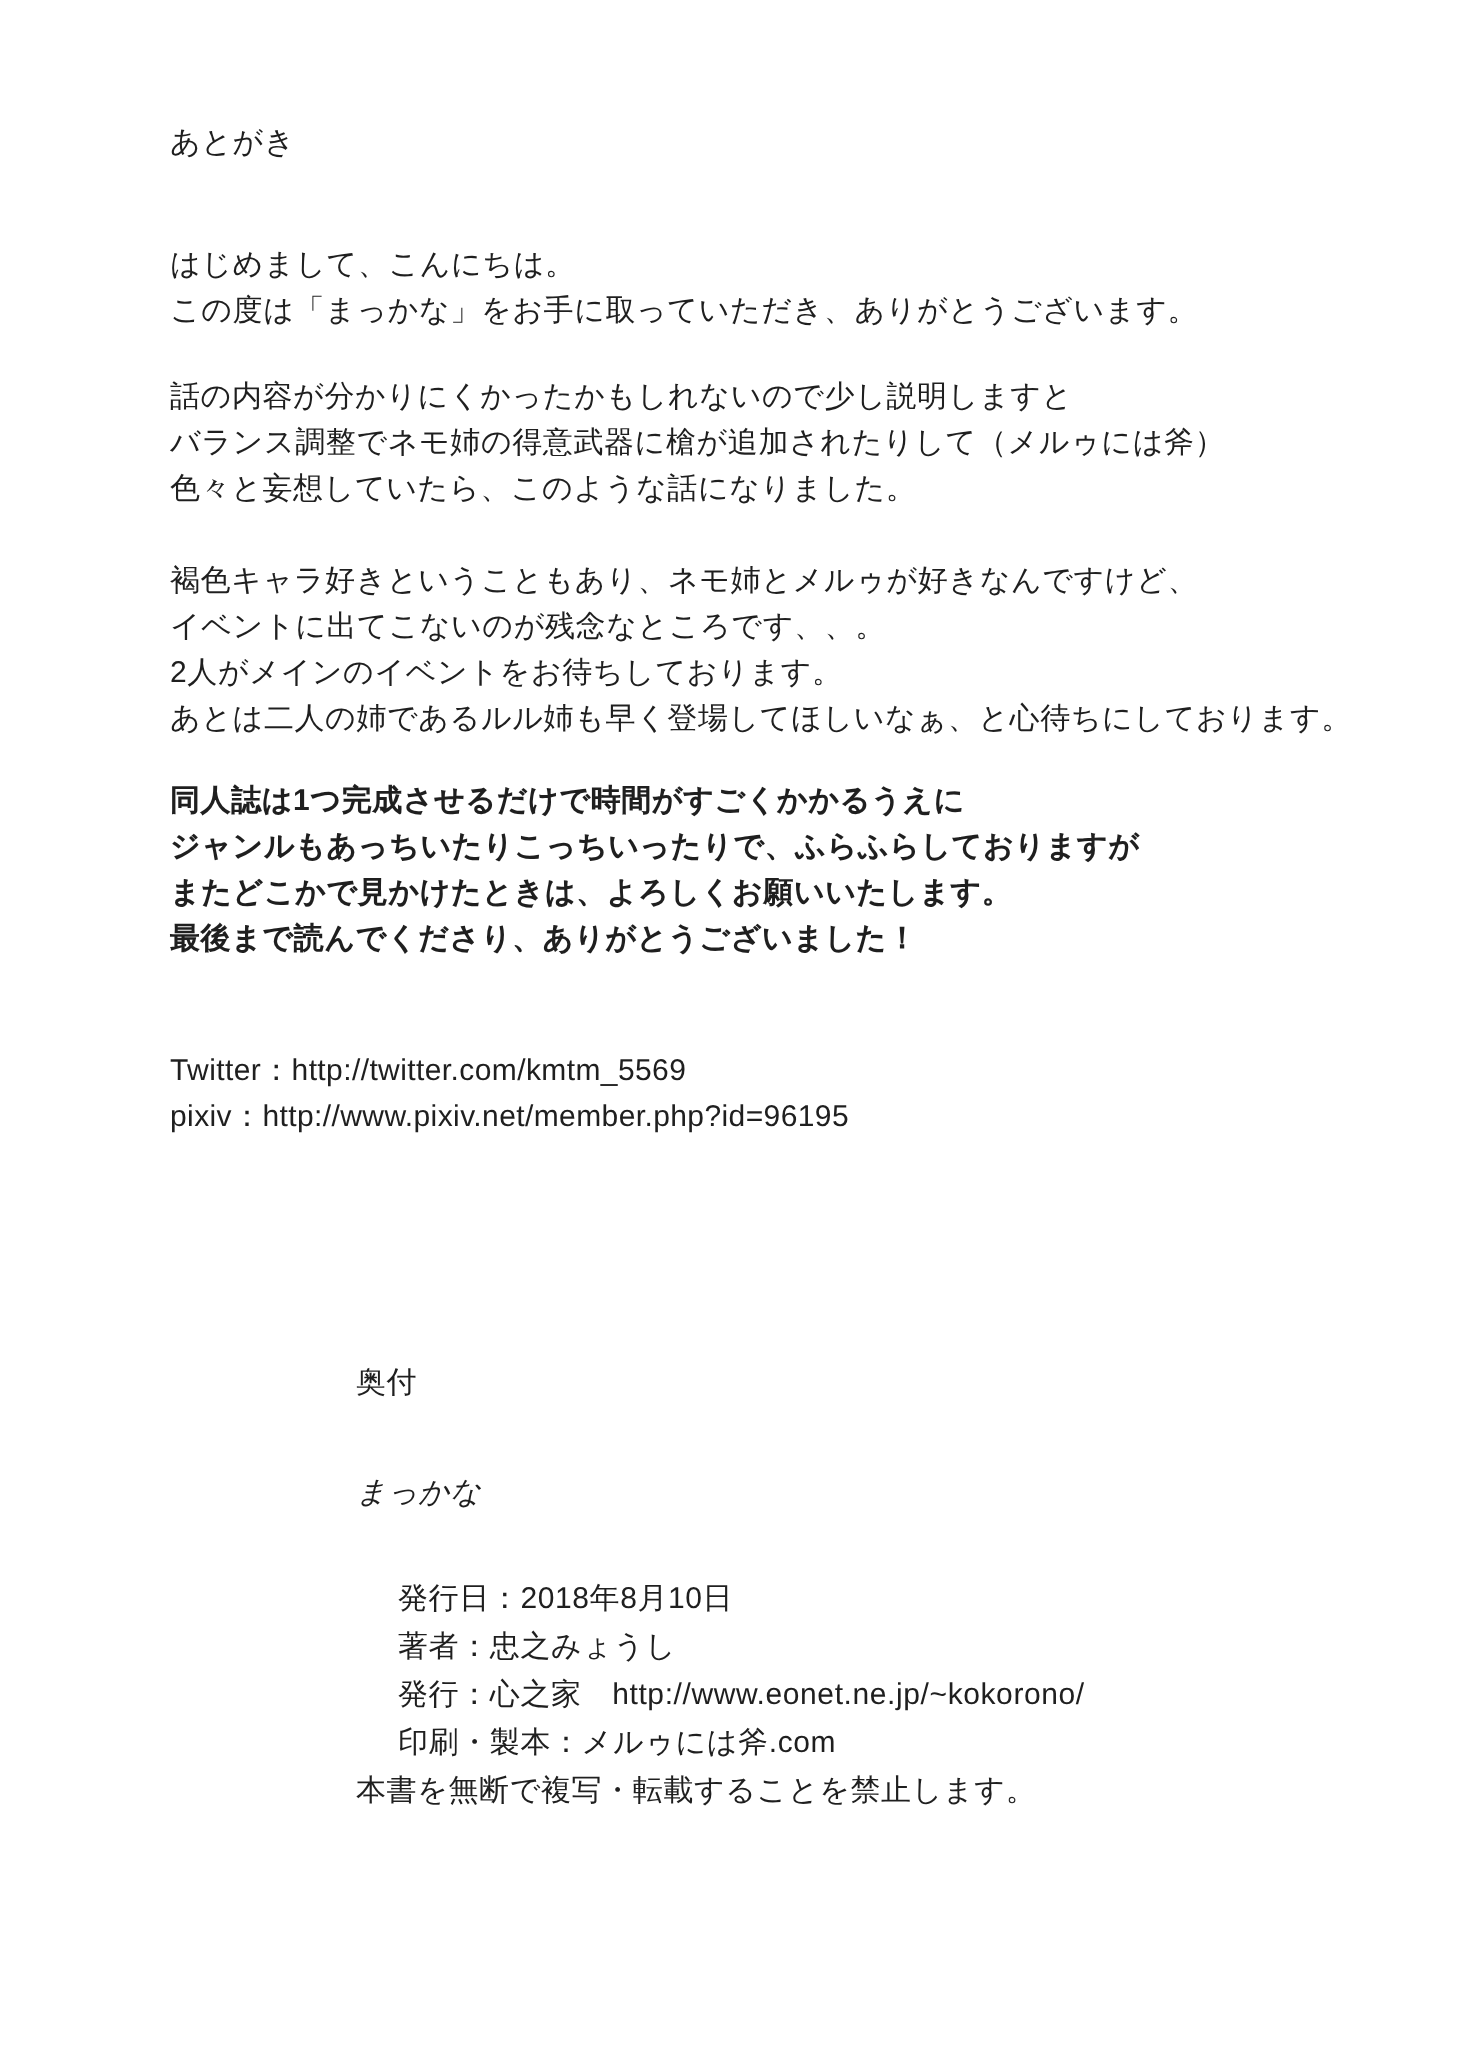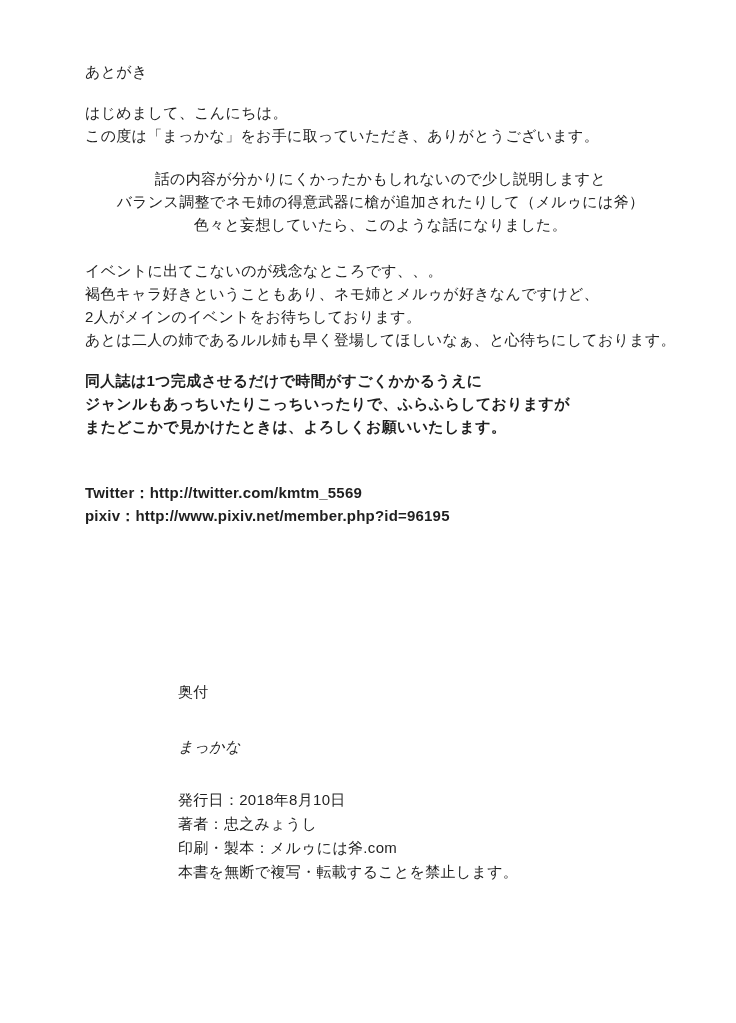--- a/index.html
+++ b/index.html
@@ -27,35 +27,35 @@
     line-height: 23px;
     white-space: pre;
     letter-spacing: 0.3px;
   }
   
   .afterword {
     position: absolute;
     left: 85px;
     top: 60px;
   }
-  .afterword .para-1 { margin-top: 18px; }
-  .afterword .para-2 { margin-top: 20px; text-align: center; }
+  .afterword .para-1 { margin-top: 38px; }
+  .afterword .para-2 { margin-top: 20px; }
   .afterword .para-3 { margin-top: 23px; }
   .afterword .para-4 { margin-top: 18px; font-weight: bold; }
-  .afterword .links  { margin-top: 43px; font-weight: bold; }
+  .afterword .links  { margin-top: 43px; }
   .links .line { letter-spacing: 0.2px; }
   
   .colophon {
     position: absolute;
     left: 178px;
     top: 680px;
   }
   .colophon .book-title { margin-top: 32px; font-style: italic; }
   .colophon .entries    { margin-top: 30px; }
-  .colophon .entries .line { line-height: 24px; }
+  .colophon .entries .line { line-height: 24px; margin-left: 21px; }
   .colophon .notice     { }
 </style>
 </head>
 <body>
 
 <div class="page">
 
   <section class="afterword">
     <p class="line">あとがき</p>
 
@@ -64,45 +64,47 @@
       <p class="line">この度は「まっかな」をお手に取っていただき、ありがとうございます。</p>
     </div>
 
     <div class="para-2">
       <p class="line">話の内容が分かりにくかったかもしれないので少し説明しますと</p>
       <p class="line">バランス調整でネモ姉の得意武器に槍が追加されたりして（メルゥには斧）</p>
       <p class="line">色々と妄想していたら、このような話になりました。</p>
     </div>
 
     <div class="para-3">
+      <p class="line">褐色キャラ好きということもあり、ネモ姉とメルゥが好きなんですけど、</p>
       <p class="line">イベントに出てこないのが残念なところです、、。</p>
-      <p class="line">褐色キャラ好きということもあり、ネモ姉とメルゥが好きなんですけど、</p>
       <p class="line">2人がメインのイベントをお待ちしております。</p>
       <p class="line">あとは二人の姉であるルル姉も早く登場してほしいなぁ、と心待ちにしております。</p>
     </div>
 
     <div class="para-4">
       <p class="line">同人誌は1つ完成させるだけで時間がすごくかかるうえに</p>
       <p class="line">ジャンルもあっちいたりこっちいったりで、ふらふらしておりますが</p>
       <p class="line">またどこかで見かけたときは、よろしくお願いいたします。</p>
+      <p class="line">最後まで読んでくださり、ありがとうございました！</p>
     </div>
 
     <div class="links">
       <p class="line">Twitter：http://twitter.com/kmtm_5569</p>
       <p class="line">pixiv：http://www.pixiv.net/member.php?id=96195</p>
     </div>
   </section>
 
   <section class="colophon">
     <p class="line">奥付</p>
 
     <p class="line book-title">まっかな</p>
 
     <div class="entries">
       <p class="line">発行日：2018年8月10日</p>
       <p class="line">著者：忠之みょうし</p>
+      <p class="line">発行：心之家　http://www.eonet.ne.jp/~kokorono/</p>
       <p class="line">印刷・製本：メルゥには斧.com</p>
     </div>
 
     <p class="line notice">本書を無断で複写・転載することを禁止します。</p>
   </section>
 
 </div>
 
 </body></html>

